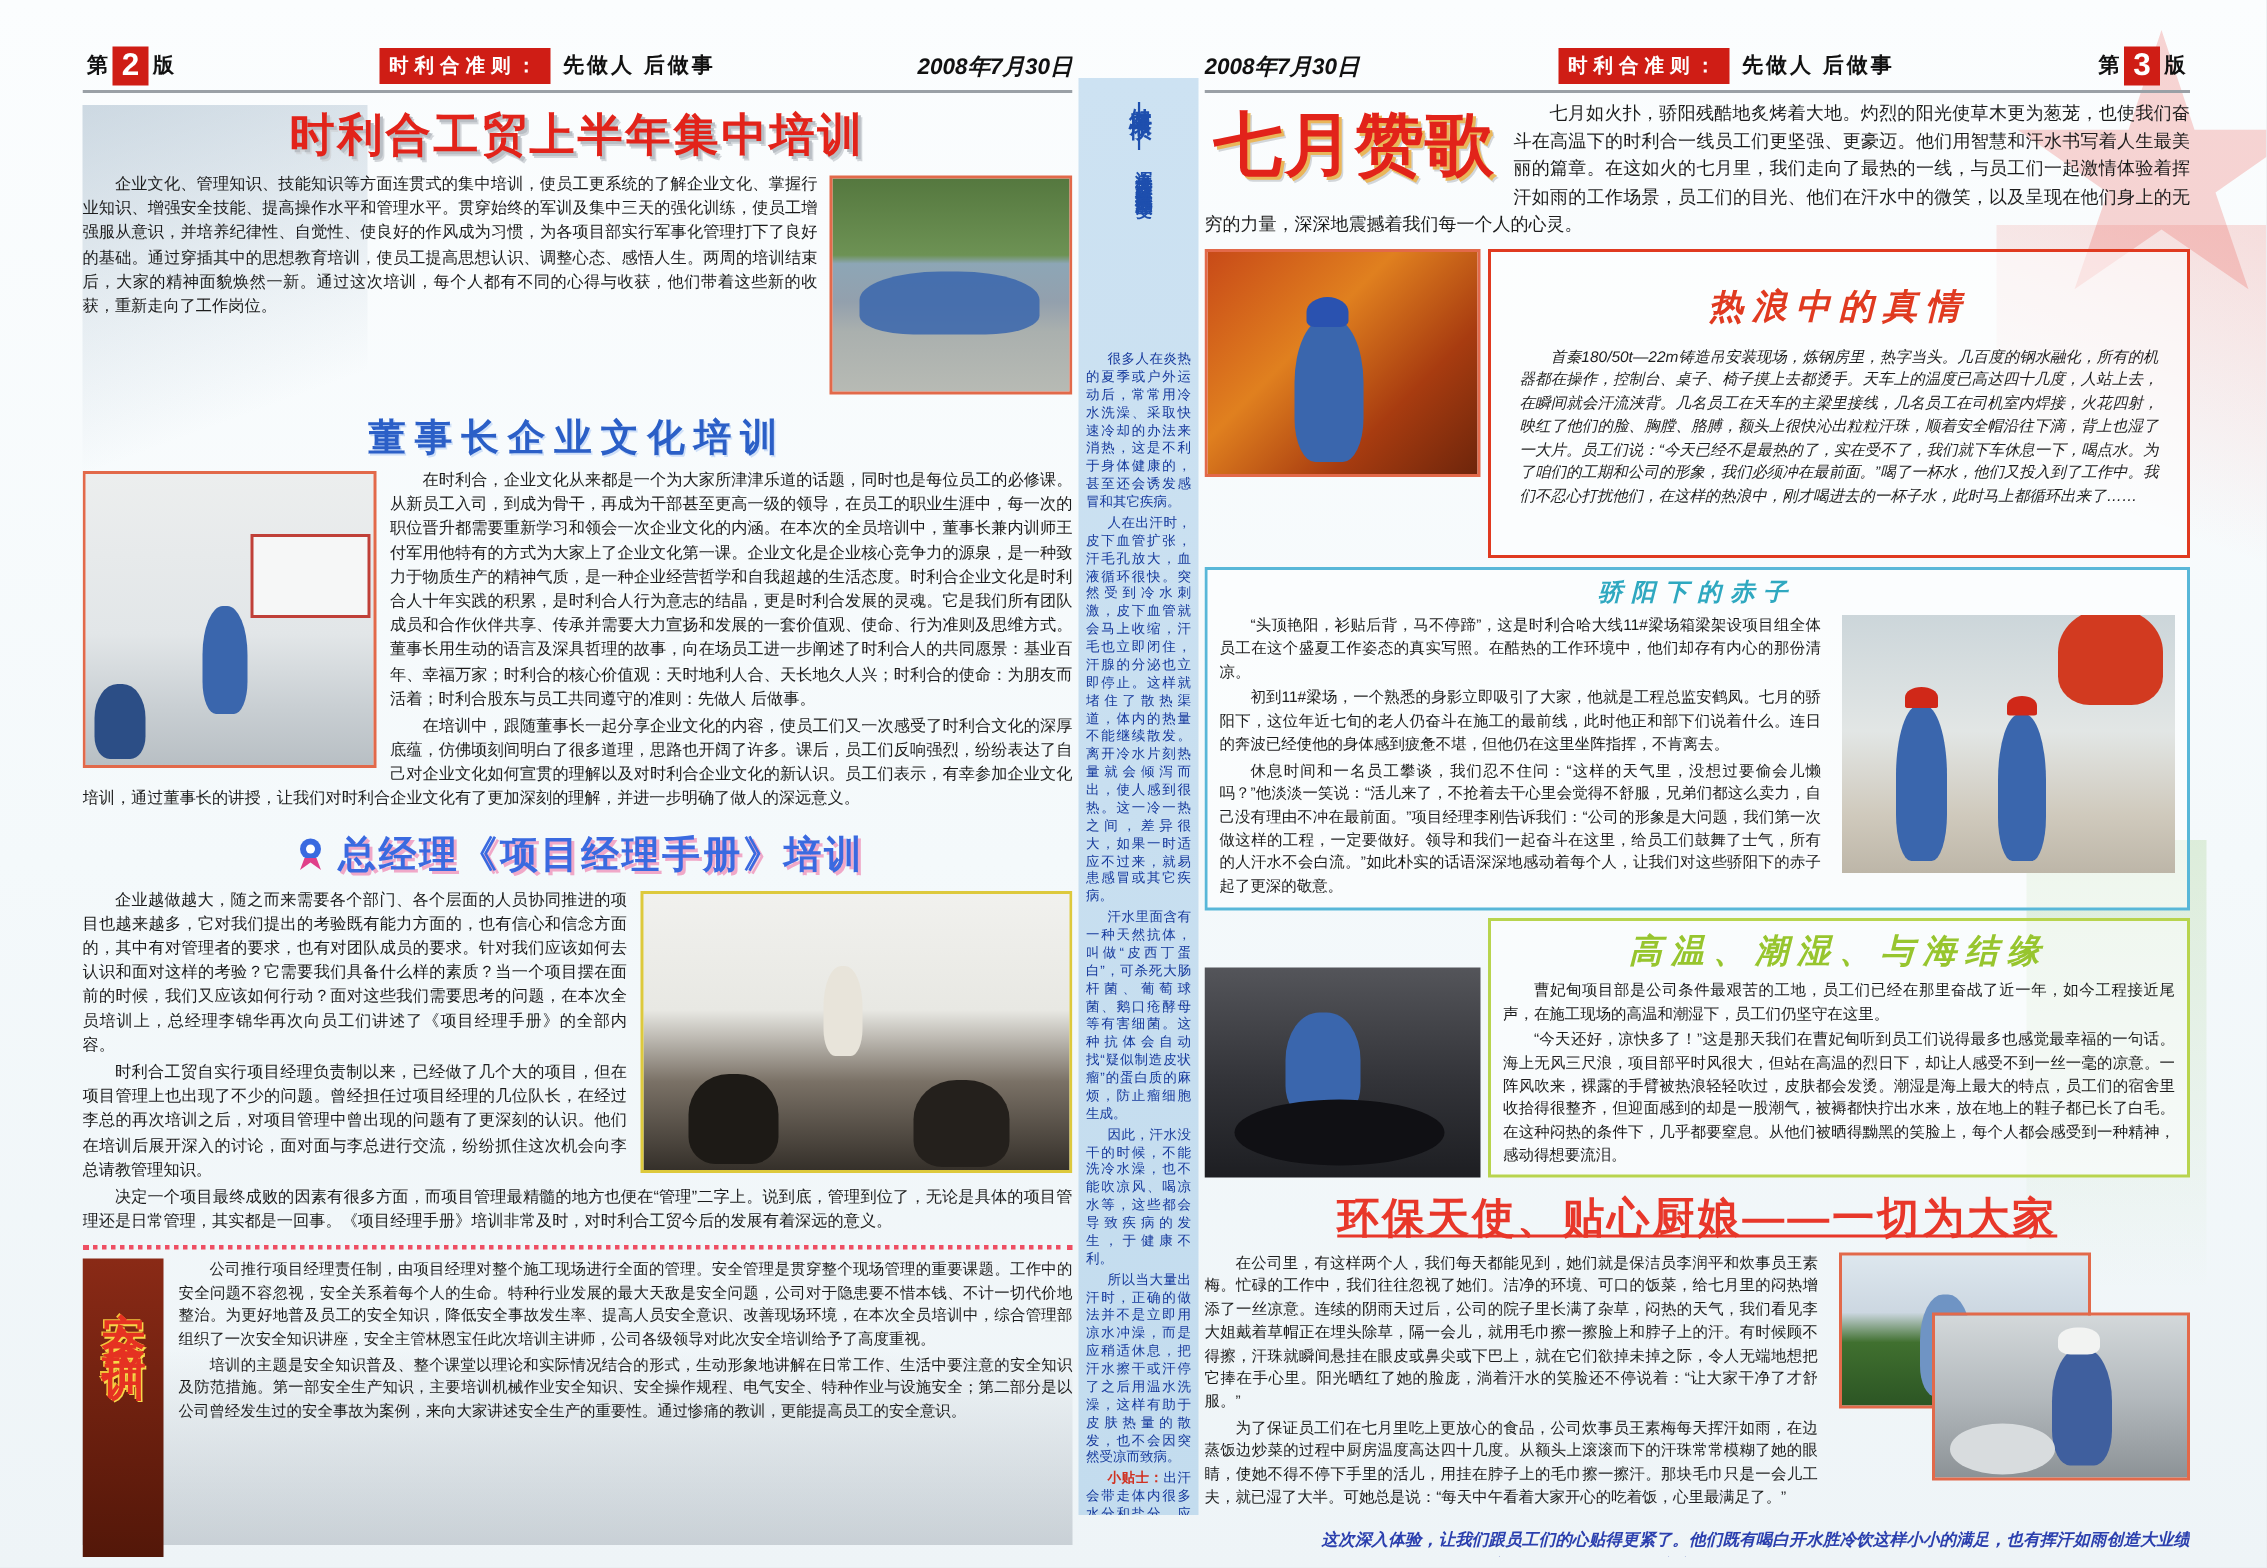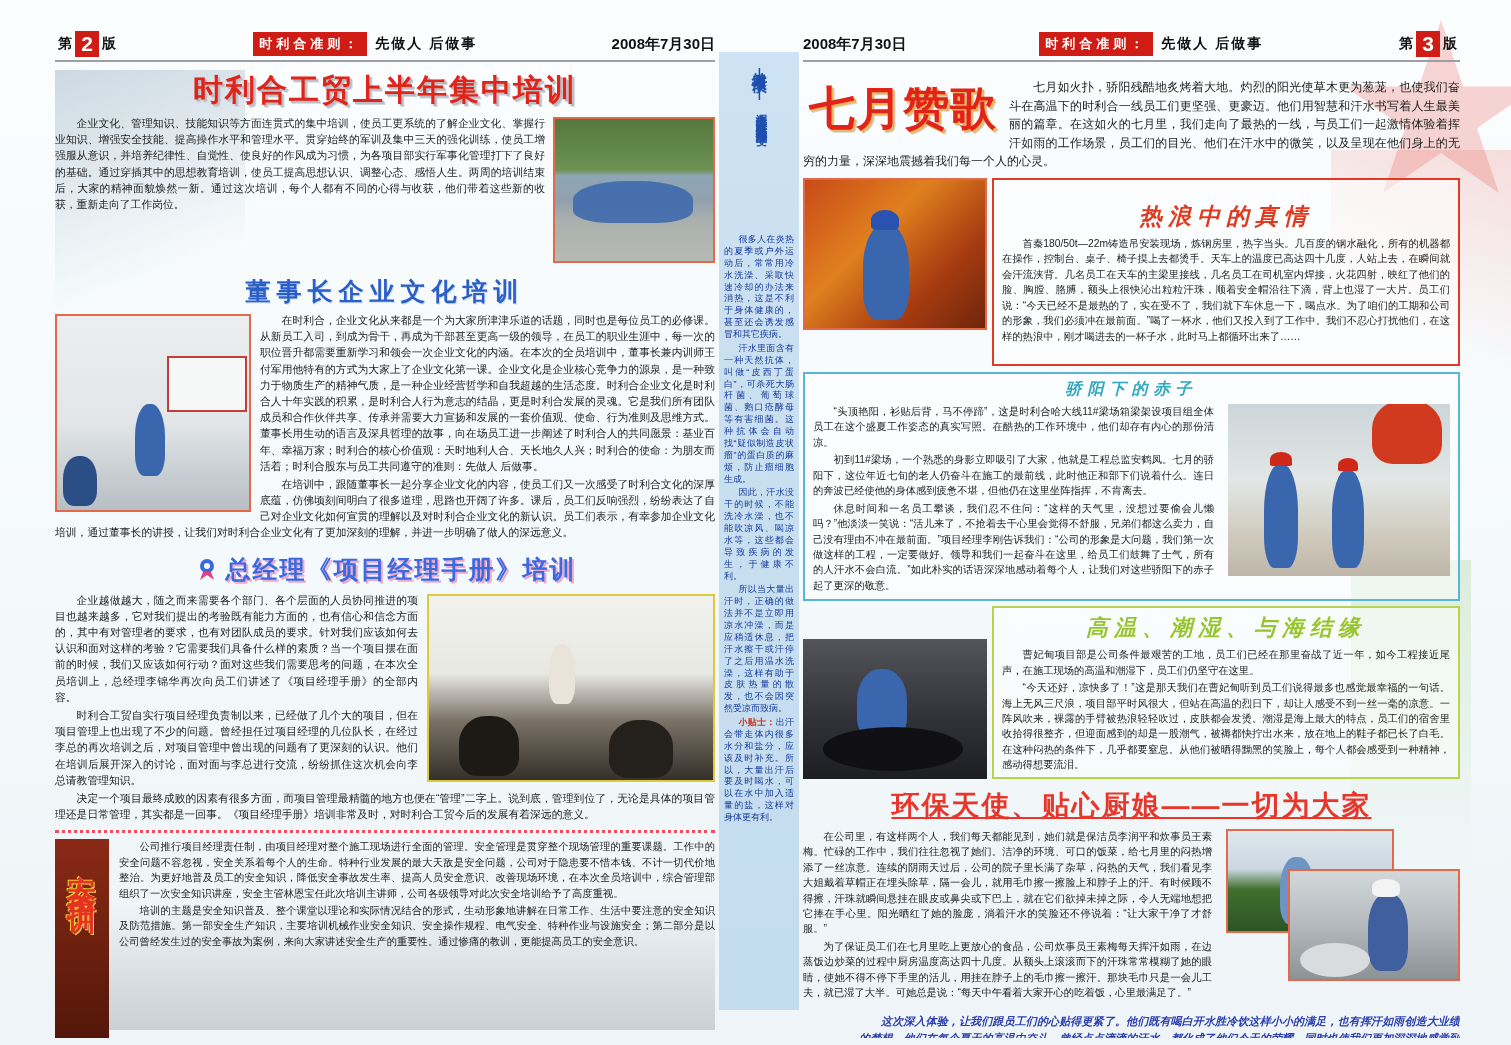--- a/index.html
+++ b/index.html
@@ -19,21 +19,21 @@
   .midcol{position:absolute;left:719px;top:52px;width:80px;height:958px;background:linear-gradient(180deg,#cde2f2,#c3dcee);
     box-sizing:border-box;padding:6px 5px;overflow:hidden;}
   
   .hdr{display:flex;align-items:center;height:28px;border-bottom:2px solid #9aa0a6;padding-bottom:2px;}
   .hdr .grow{flex:1;}
   .pgword{font-size:14px;font-weight:bold;color:#111;margin:0 3px;}
   .pgnum{display:inline-flex;align-items:center;justify-content:center;width:24px;height:26px;background:#cf1d15;color:#fff;
     font-size:21px;font-weight:bold;}
   .redtag{background:#cf1d15;color:#fff;font-weight:bold;font-size:13px;padding:3px 6px;letter-spacing:4px;}
   .motto{font-size:14px;font-weight:bold;color:#111;margin-left:8px;letter-spacing:2px;}
-  .dateTxt{font-size:15px;font-weight:bold;color:#111;}
+  .dateTxt{font-size:15px;font-weight:bold;color:#111;font-style:italic;}
   
   .headline2{text-align:center;font-size:30px;font-weight:bold;color:#e2231a;letter-spacing:2px;margin:8px 0 4px;
     text-shadow:2px 2px 0 #b9bec4,3px 3px 0 #d2d6da;}
   .headline3{float:left;width:190px;font-size:46px;line-height:1.05;font-weight:bold;color:#e2231a;letter-spacing:1px;
     text-shadow:2px 2px 0 #e9b65a,3px 3px 0 #d2d6da;margin:6px 10px 2px 6px;}
   
   .para{font-size:10.8px;line-height:1.5;text-align:justify;text-indent:2em;margin:0 0 2px;color:#1c1c1c;}
   .para.small{font-size:10.3px;}
   
   .photo{box-sizing:border-box;position:relative;overflow:hidden;}
@@ -61,21 +61,21 @@
   .safety-label{writing-mode:vertical-rl;text-orientation:upright;font-size:29px;font-weight:bold;color:#e53222;
     letter-spacing:10px;background:linear-gradient(180deg,#8a2a16,#501608);padding:12px 7px 2px;height:196px;flex:0 0 auto;
     text-shadow:1px 1px 0 #f7d84a,-1px -1px 0 #f2c53a;}
   
   .health-title{writing-mode:vertical-rl;height:168px;margin:2px auto 6px;display:flex;gap:3px;}
   .ht-main{font-size:15px;font-weight:bold;color:#1e4fae;letter-spacing:2px;}
   .ht-sub{font-size:11.5px;font-weight:bold;color:#1e4fae;letter-spacing:1px;}
   .hp{font-size:9px;line-height:1.32;text-align:justify;text-indent:1.6em;color:#16399c;margin:0 0 2px;}
   .tip-label{color:#d03020;font-weight:bold;font-size:9px;}
   
-  .introwrap3{overflow:hidden;margin-top:16px;}
+  .introwrap3{overflow:hidden;margin-top:4px;}
   .p3row{display:flex;gap:5px;margin-top:5px;}
   .box红{flex:1;border:2px solid #e03a20;padding:20px 8px;box-sizing:border-box;background:rgba(255,255,255,.55);}
   .box蓝{border:2px solid #58b7d8;padding:4px 8px;box-sizing:border-box;margin-top:6px;background:rgba(255,255,255,.5);}
   .box绿{flex:1;border:2px solid #b8d44e;padding:4px 8px;box-sizing:border-box;background:rgba(255,255,255,.5);}
   .script-title{font-weight:bold;font-style:italic;text-align:center;letter-spacing:6px;margin:1px 0 4px;}
   .t-red{color:#e03a20;font-size:23px;}
   .t-teal{color:#2fa8c0;font-size:16px;}
   .t-green{color:#97c52e;font-size:22px;}
   .env-title{color:#e8372a;font-size:28px;font-weight:bold;text-align:center;letter-spacing:2px;margin:8px 0 4px;text-decoration:underline;}
   .flexrow{display:flex;gap:14px;}
@@ -164,20 +164,21 @@
     </div>
   </div>
 
   <div class="midcol">
     <div class="health-title">
       <span class="ht-main">健康习惯——</span>
       <span class="ht-sub">浑身大汗去冲凉</span>
       <span class="ht-sub">身体难以适应冷热巨变</span>
     </div>
     <p class="hp">很多人在炎热的夏季或户外运动后，常常用冷水洗澡、采取快速冷却的办法来消热，这是不利于身体健康的，甚至还会诱发感冒和其它疾病。</p>
+    <p class="hp">人在出汗时，皮下血管扩张，汗毛孔放大，血液循环很快。突然受到冷水刺激，皮下血管就会马上收缩，汗毛也立即闭住，汗腺的分泌也立即停止。这样就堵住了散热渠道，体内的热量不能继续散发。离开冷水片刻热量就会倾泻而出，使人感到很热。这一冷一热之间，差异很大，如果一时适应不过来，就易患感冒或其它疾病。</p>
     <p class="hp">汗水里面含有一种天然抗体，叫做“皮西丁蛋白”，可杀死大肠杆菌、葡萄球菌、鹅口疮酵母等有害细菌。这种抗体会自动找“疑似制造皮状瘤”的蛋白质的麻烦，防止瘤细胞生成。</p>
     <p class="hp">因此，汗水没干的时候，不能洗冷水澡，也不能吹凉风、喝凉水等，这些都会导致疾病的发生，于健康不利。</p>
     <p class="hp">所以当大量出汗时，正确的做法并不是立即用凉水冲澡，而是应稍适休息，把汗水擦干或汗停了之后用温水洗澡，这样有助于皮肤热量的散发，也不会因突然受凉而致病。</p>
     <p class="hp"><span class="tip-label">小贴士：</span><span>出汗会带走体内很多水分和盐分，应该及时补充。所以，大量出汗后要及时喝水，可以在水中加入适量的盐，这样对身体更有利。</span></p>
   </div>
 
   <div class="page3">
     <div class="hdr">
       <span class="dateTxt">2008年7月30日</span>
       <span class="grow"></span>
@@ -194,21 +195,21 @@
       <p class="para" style="font-size:12px;line-height:1.55;">七月如火扑，骄阳残酷地炙烤着大地。灼烈的阳光使草木更为葱茏，也使我们奋斗在高温下的时利合一线员工们更坚强、更豪迈。他们用智慧和汗水书写着人生最美丽的篇章。在这如火的七月里，我们走向了最热的一线，与员工们一起激情体验着挥汗如雨的工作场景，员工们的目光、他们在汗水中的微笑，以及呈现在他们身上的无穷的力量，深深地震撼着我们每一个人的心灵。</p>
     </div>
 
     <div class="p3row" style="clear:both;">
       <div class="photo ph-steel bdr-red" style="flex:0 0 184px;height:152px;">
         <div class="blob fig-blue" style="left:58px;top:44px;width:46px;height:96px;"></div>
         <div class="blob" style="left:66px;top:30px;width:28px;height:20px;background:#2a52b0;border-radius:50% 50% 20% 20%;"></div>
       </div>
       <div class="box红">
         <div class="script-title t-red">热浪中的真情</div>
-        <p class="para small" style="margin:0;">首秦180/50t—22m铸造吊安装现场，炼钢房里，热字当头。几百度的钢水融化，所有的机器都在操作，控制台、桌子、椅子摸上去都烫手。天车上的温度已高达四十几度，人站上去，在瞬间就会汗流浃背。几名员工在天车的主梁里接线，几名员工在司机室内焊接，火花四射，映红了他们的脸、胸膛、胳膊，额头上很快沁出粒粒汗珠，顺着安全帽沿往下滴，背上也湿了一大片。员工们说：“今天已经不是最热的了，实在受不了，我们就下车休息一下，喝点水。为了咱们的工期和公司的形象，我们必须冲在最前面。”喝了一杯水，他们又投入到了工作中。我们不忍心打扰他们，在这样的热浪中，刚才喝进去的一杯子水，此时马上都循环出来了……</p>
+        <p class="para small" style="margin:11px;font-style:italic;">首秦180/50t—22m铸造吊安装现场，炼钢房里，热字当头。几百度的钢水融化，所有的机器都在操作，控制台、桌子、椅子摸上去都烫手。天车上的温度已高达四十几度，人站上去，在瞬间就会汗流浃背。几名员工在天车的主梁里接线，几名员工在司机室内焊接，火花四射，映红了他们的脸、胸膛、胳膊，额头上很快沁出粒粒汗珠，顺着安全帽沿往下滴，背上也湿了一大片。员工们说：“今天已经不是最热的了，实在受不了，我们就下车休息一下，喝点水。为了咱们的工期和公司的形象，我们必须冲在最前面。”喝了一杯水，他们又投入到了工作中。我们不忍心打扰他们，在这样的热浪中，刚才喝进去的一杯子水，此时马上都循环出来了……</p>
       </div>
     </div>
 
     <div class="box蓝">
       <div class="script-title t-teal">骄阳下的赤子</div>
       <div class="flexrow">
         <div style="flex:1;">
           <p class="para small">“头顶艳阳，衫贴后背，马不停蹄”，这是时利合哈大线11#梁场箱梁架设项目组全体员工在这个盛夏工作姿态的真实写照。在酷热的工作环境中，他们却存有内心的那份清凉。</p>
           <p class="para small">初到11#梁场，一个熟悉的身影立即吸引了大家，他就是工程总监安鹤凤。七月的骄阳下，这位年近七旬的老人仍奋斗在施工的最前线，此时他正和部下们说着什么。连日的奔波已经使他的身体感到疲惫不堪，但他仍在这里坐阵指挥，不肯离去。</p>
           <p class="para small">休息时间和一名员工攀谈，我们忍不住问：“这样的天气里，没想过要偷会儿懒吗？”他淡淡一笑说：“活儿来了，不抢着去干心里会觉得不舒服，兄弟们都这么卖力，自己没有理由不冲在最前面。”项目经理李刚告诉我们：“公司的形象是大问题，我们第一次做这样的工程，一定要做好。领导和我们一起奋斗在这里，给员工们鼓舞了士气，所有的人汗水不会白流。”如此朴实的话语深深地感动着每个人，让我们对这些骄阳下的赤子起了更深的敬意。</p>

